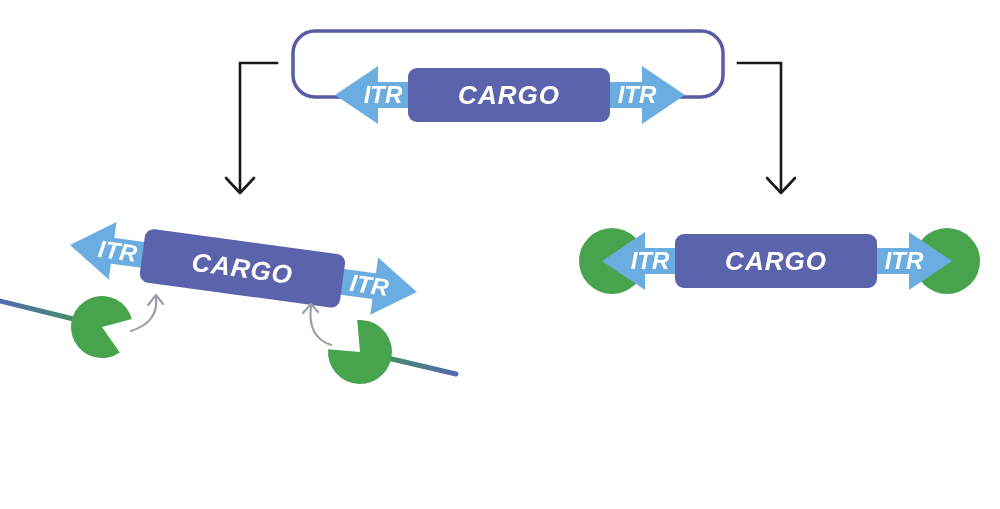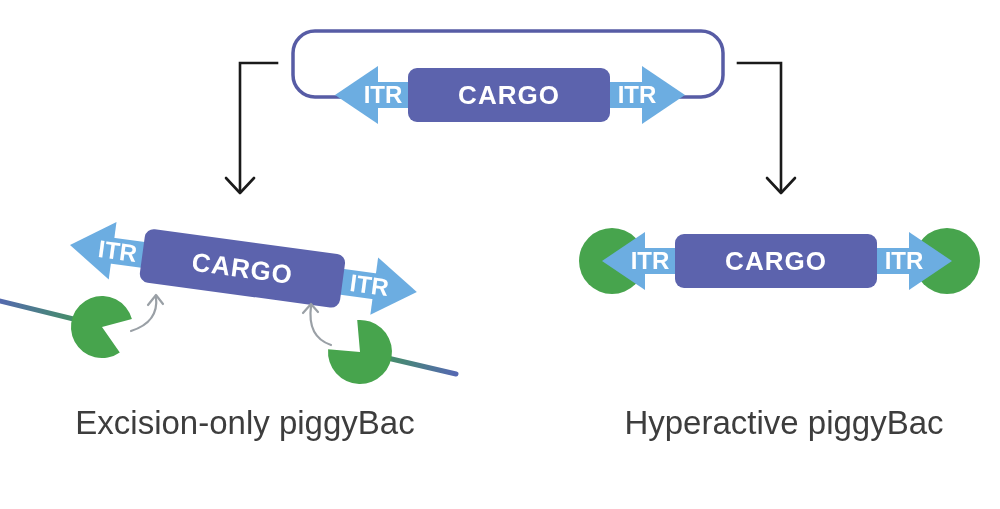--- a/index.html
+++ b/index.html
@@ -7,20 +7,21 @@
     padding: 0;
     background: #ffffff;
   }
   .stage {
     position: relative;
     width: 1000px;
     height: 509px;
     background: var(--background, #ffffff);
     overflow: hidden;
     font-family: "Liberation Sans", sans-serif;
+    font-style: italic;
   }
   svg { display: block; }
 
   .plasmid-loop {
     fill: none;
     stroke: var(--plasmid_outline, #575ca5);
     stroke-width: 3.5;
   }
   .itr-fill  { fill: var(--itr_blue, #6cade1); }
   .cargo-fill { fill: var(--cargo_purple, #5c63ad); }
@@ -151,18 +152,14 @@
       <polygon class="itr-fill" points="0,29 43,0 43,58"></polygon>
       <polygon class="itr-fill" points="350,29 307,0 307,58"></polygon>
       <rect class="cargo-fill" x="73" y="2" width="202" height="54" rx="9"></rect>
       <text class="itr-label" x="48" y="37">ITR</text>
       <text class="cargo-label" x="174" y="38">CARGO</text>
       <text class="itr-label" x="302" y="37">ITR</text>
     </g>
   </svg>
 
   <div class="caption caption-left">
-    <div>Excision-only piggyBac</div>
-  </div>
-  <div class="caption caption-right">
-    <div>Hyperactive piggyBac</div>
   </div>
 </div>
 
 </body></html>

